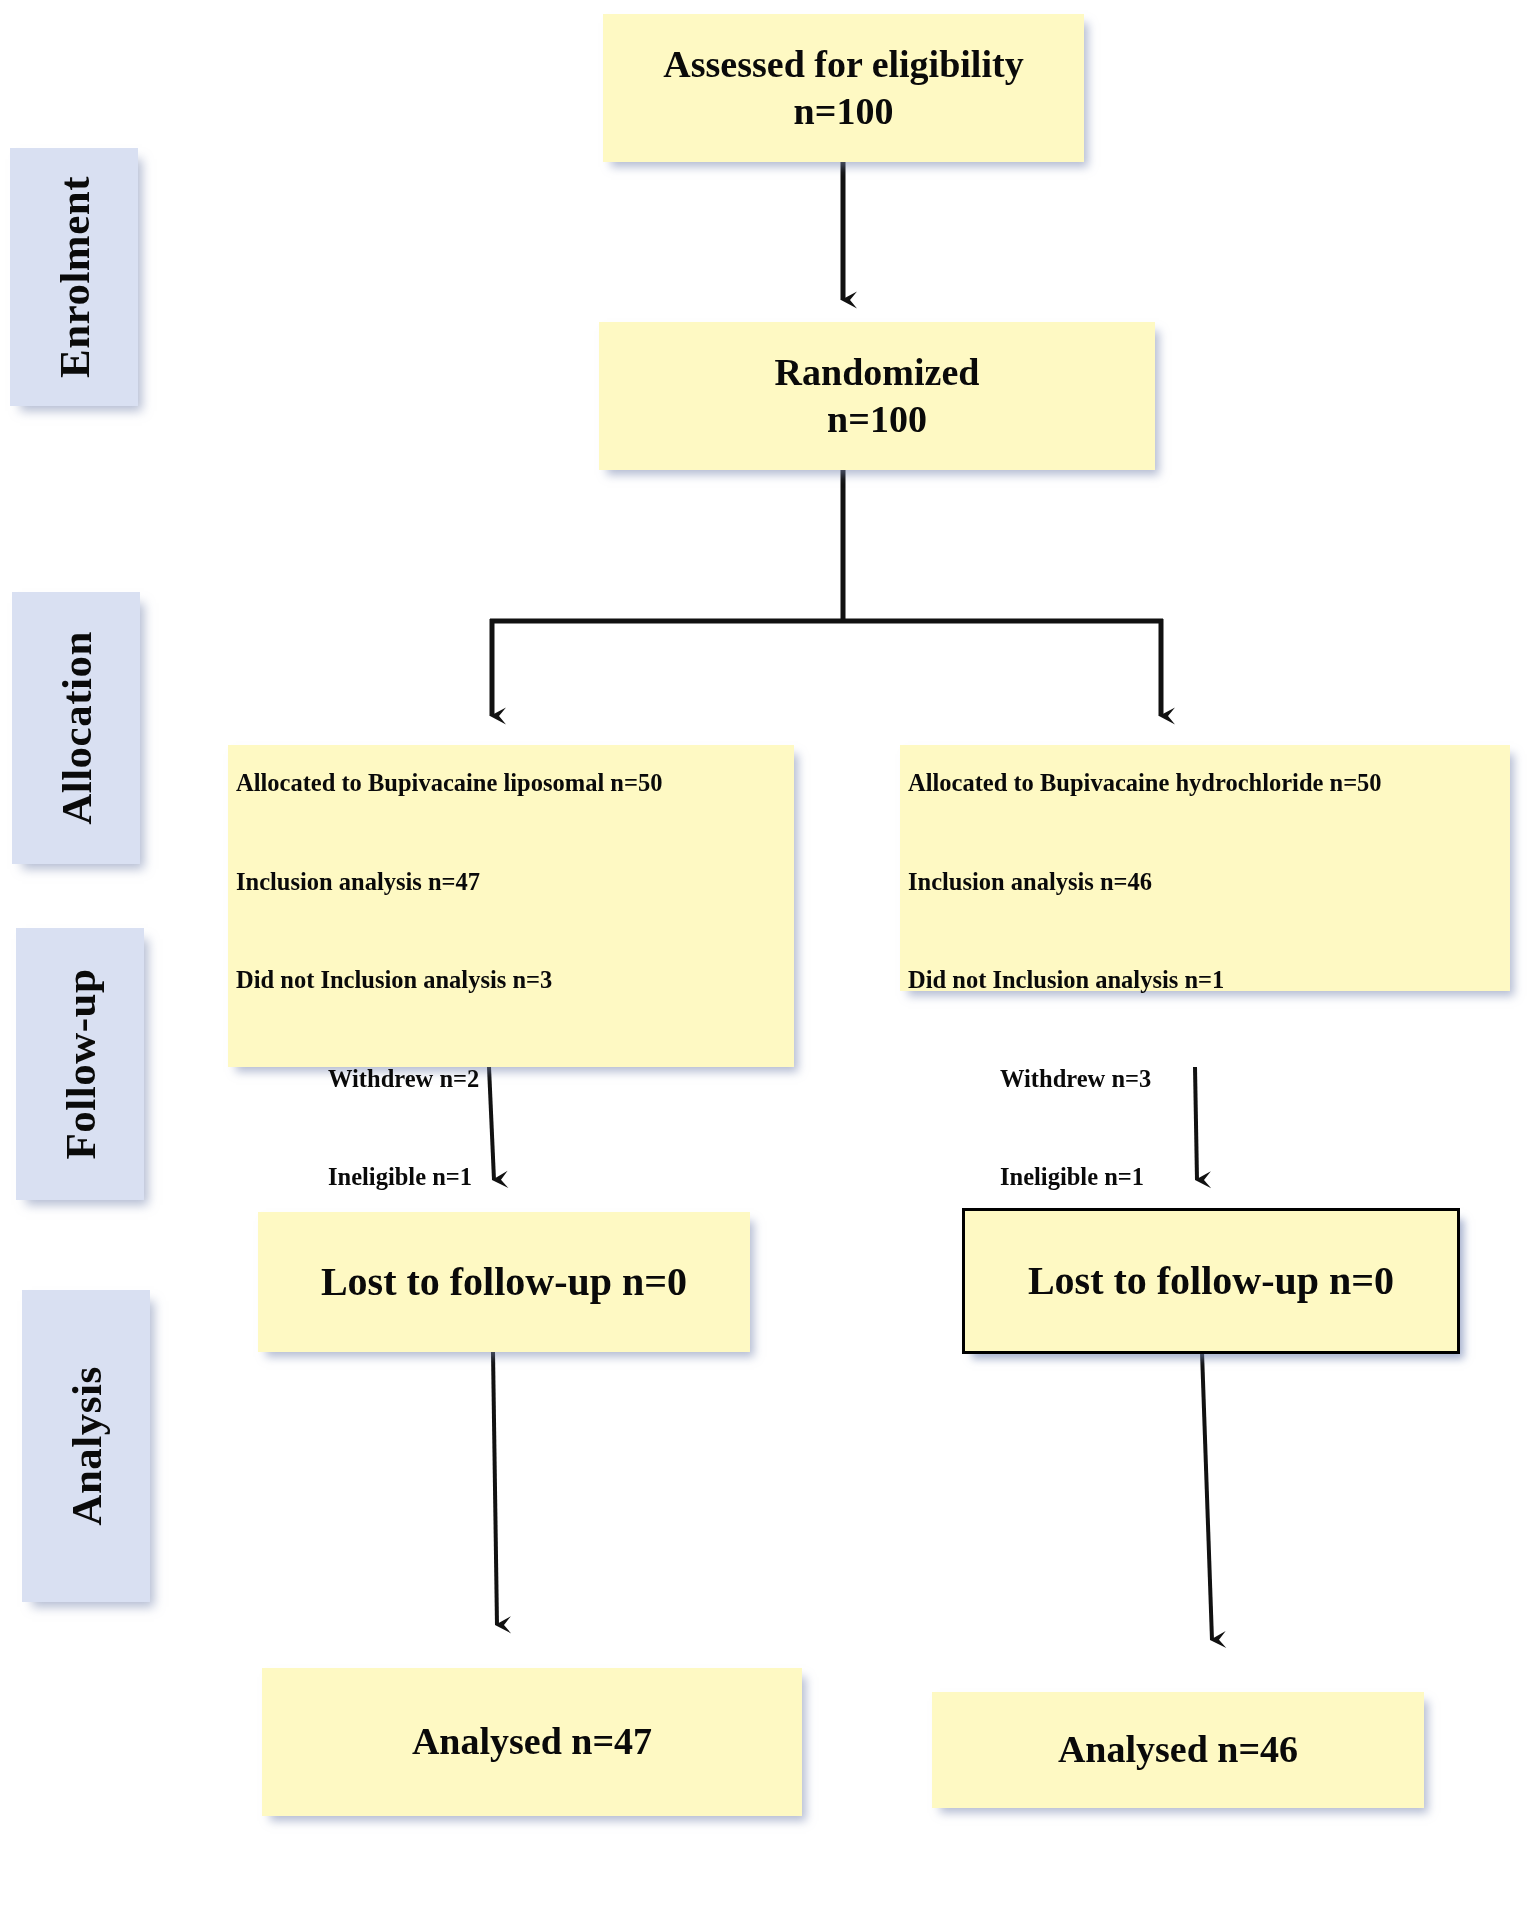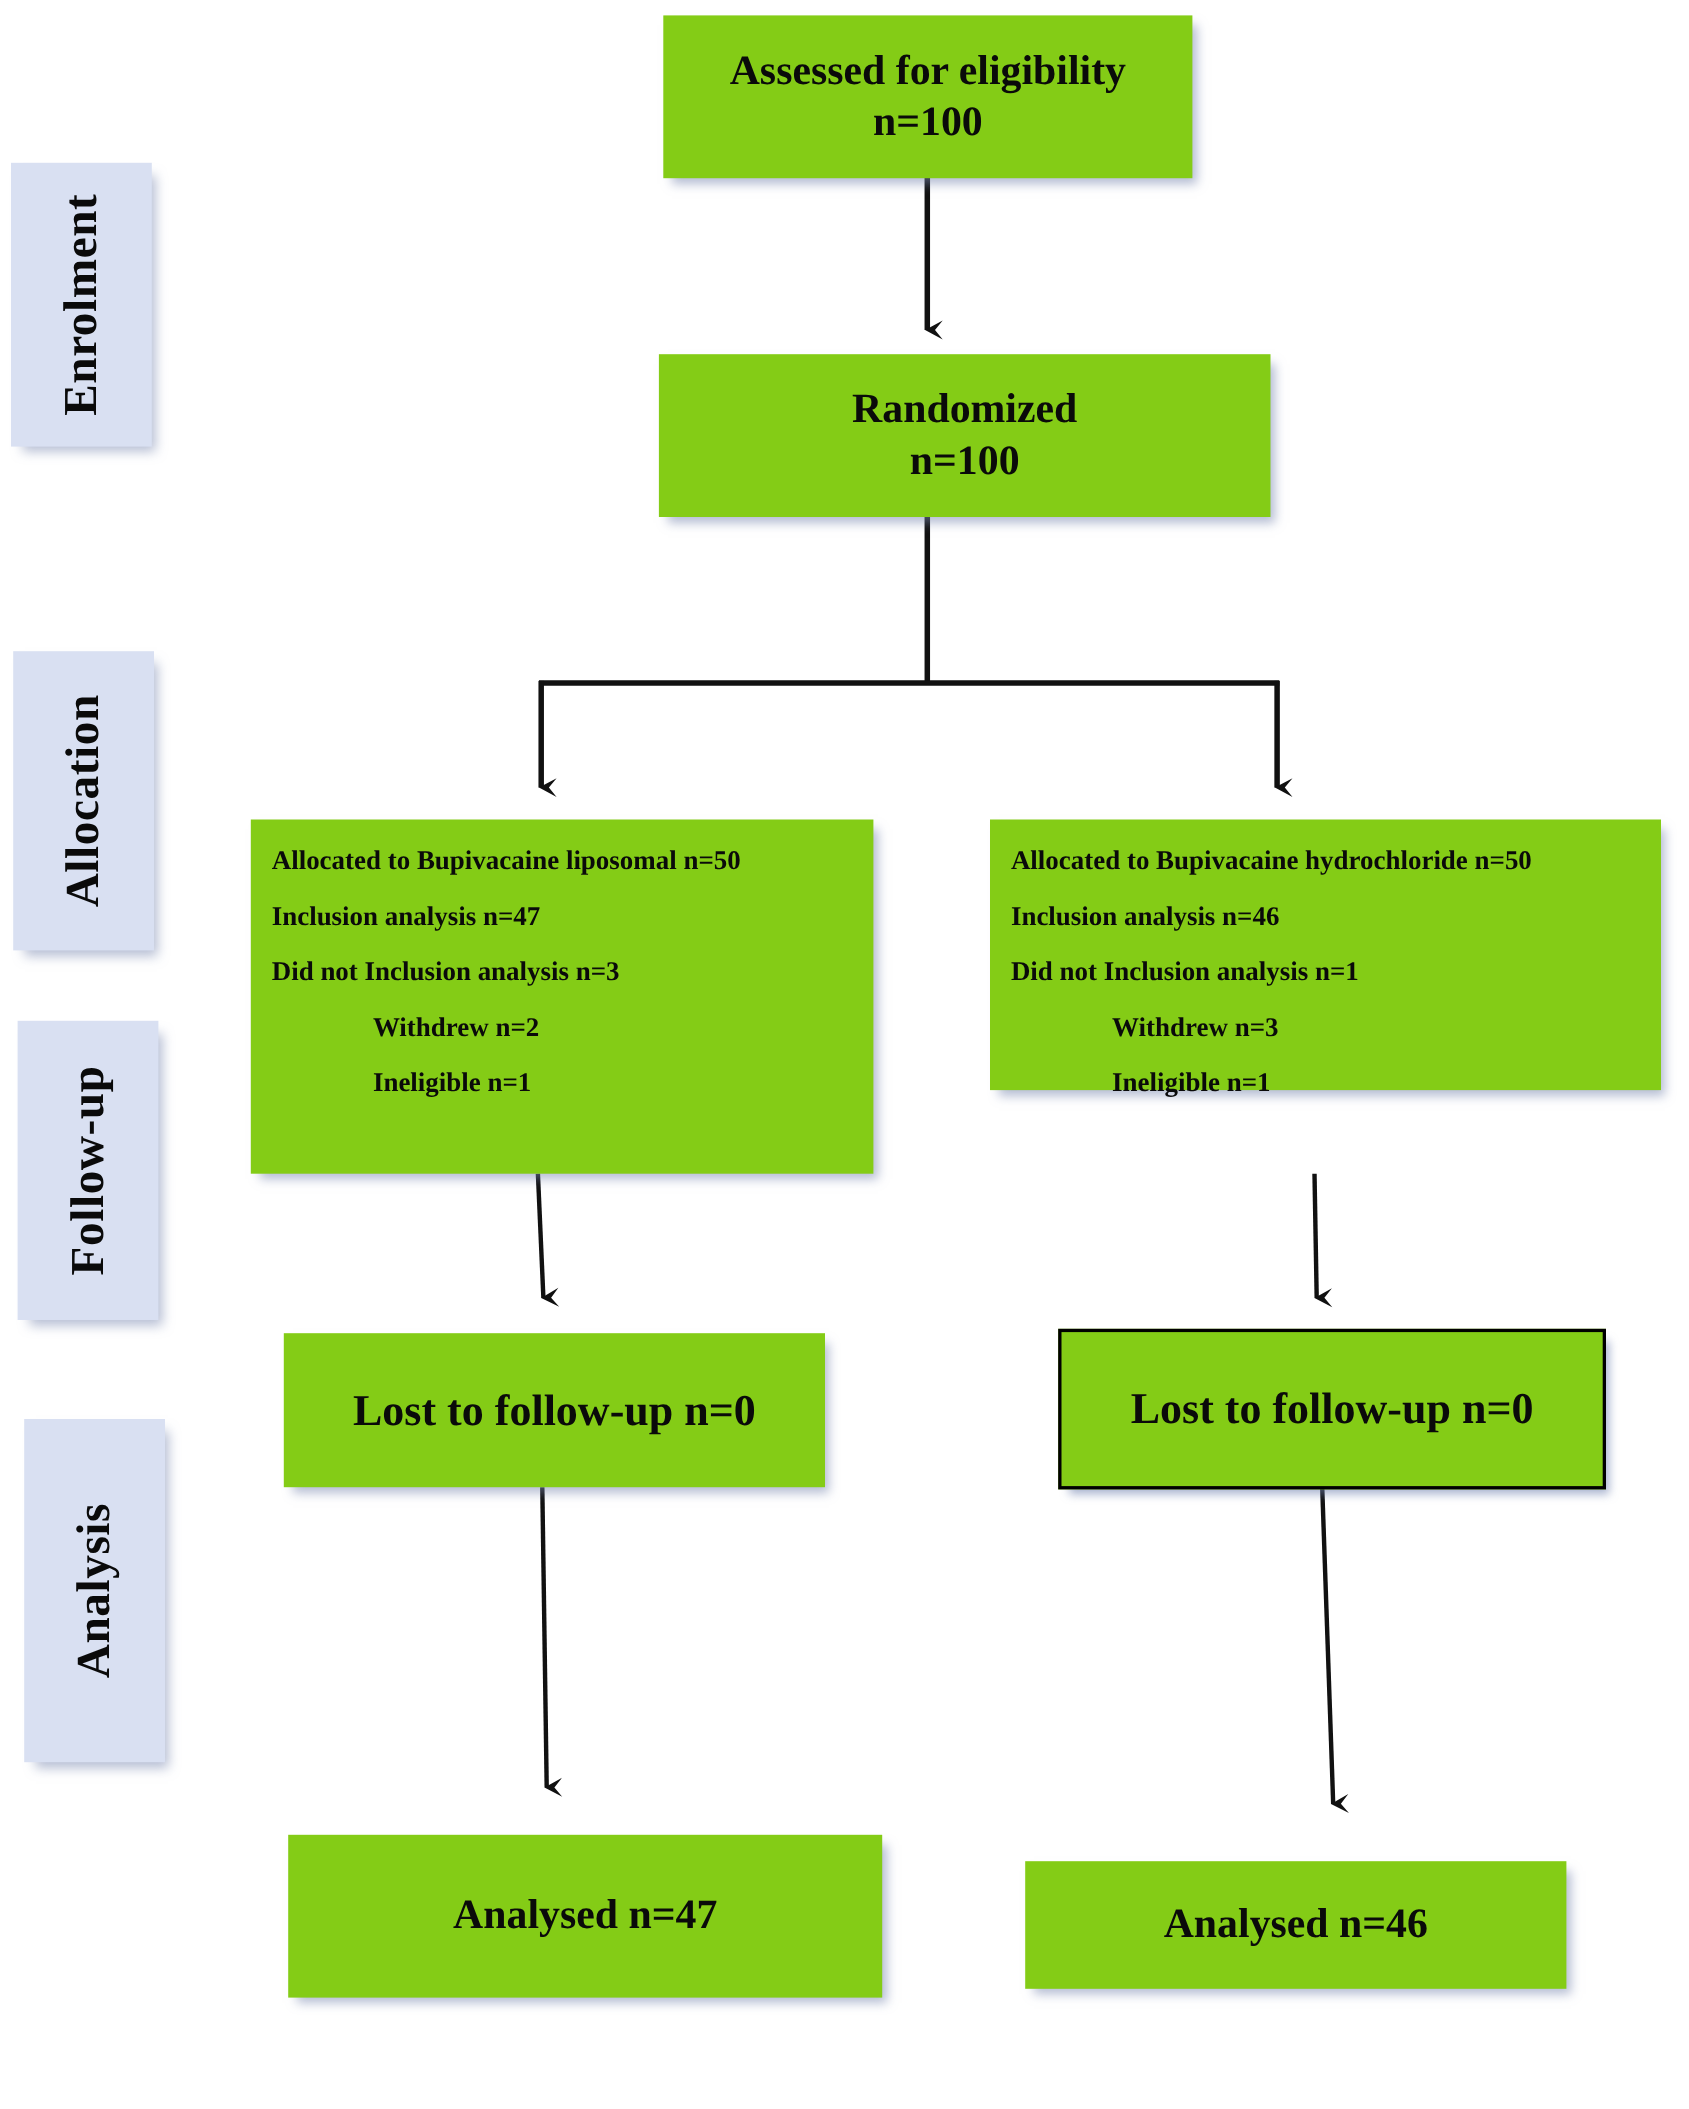--- a/index.html
+++ b/index.html
@@ -6,21 +6,21 @@
   body{
     width:1535px;height:1917px;position:relative;overflow:hidden;
     font-family:"Liberation Serif","DejaVu Serif",serif;
     color:#0a0a0a;
   }
   #canvas{position:absolute;inset:0;}
 
   
   .box{
     position:absolute;
-    background:#84cc16;
+    background:#fef9c3;
     box-shadow:6px 7px 9px -2px rgba(120,135,175,.55);
     display:flex;flex-direction:column;
     align-items:center;justify-content:center;
     font-weight:bold;
     line-height:1.25;
     text-align:center;
     z-index:3;
   }
   .box.bordered{border:3px solid #000000;box-shadow:7px 8px 8px -3px rgba(110,128,175,.6);}
 
@@ -40,24 +40,25 @@
     font-size:43px;
     letter-spacing:.5px;
   }
 
   
   .line{display:block;white-space:nowrap;}
   .alloc{
     align-items:flex-start;
     justify-content:flex-start;
     text-align:left;
-    padding:26px 0 0 19px;
+    padding:26px 0 0 8px;
     font-size:24.5px;
     line-height:1.0;
     box-sizing:border-box;
+    gap:48px;
   }
   .alloc .line{margin-bottom:26px;}
   .alloc .line.indent{padding-left:92px;}
   .big{font-size:38px;}
   .mid{font-size:40px;}
 
   
   #wires{position:absolute;left:0;top:0;width:1535px;height:1917px;z-index:2;}
 </style>
 </head>

